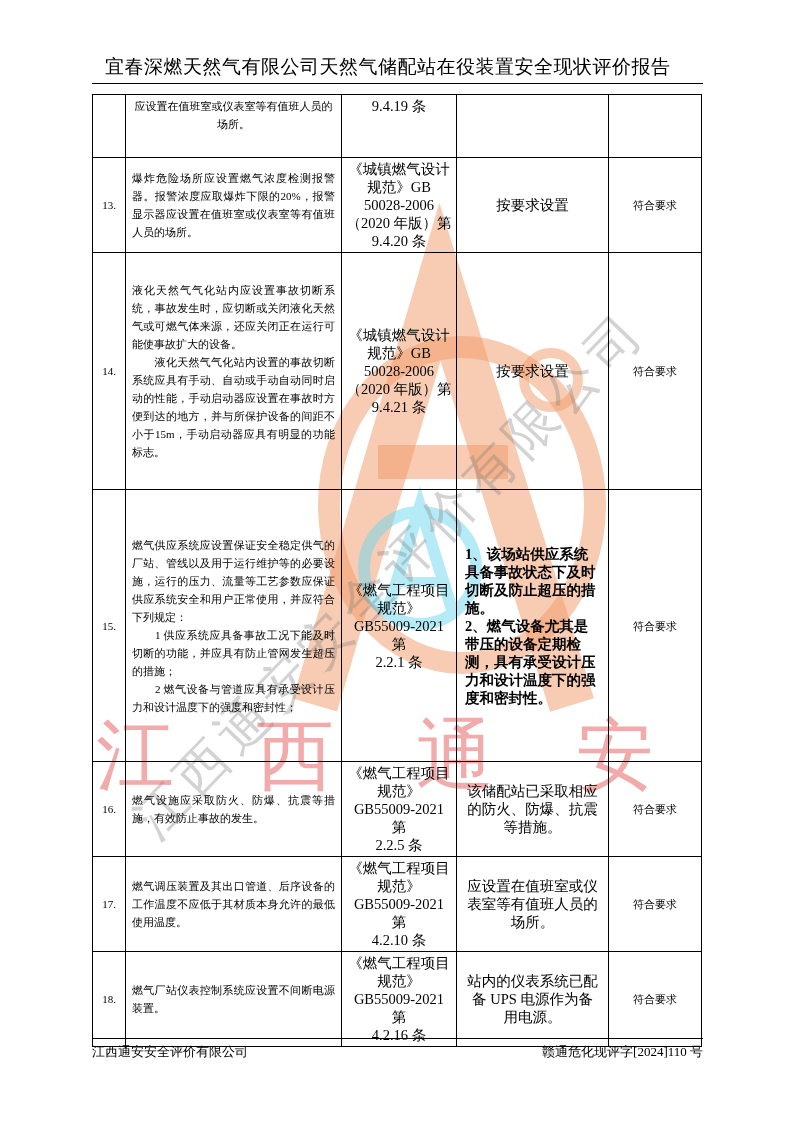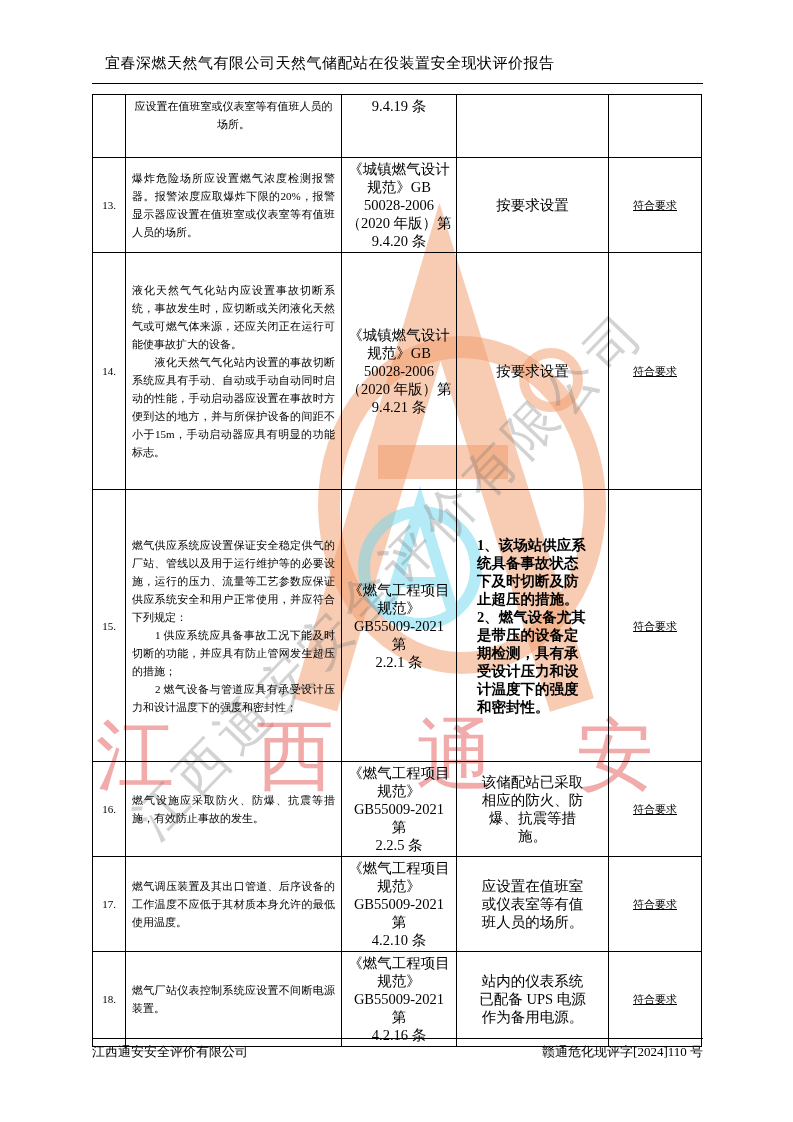--- a/index.html
+++ b/index.html
@@ -8,21 +8,21 @@
     width:793px;height:1122px;
     margin:0 auto;
     background:#ffffff;
     font-family:"Liberation Serif","DejaVu Serif",serif;
     color:#000;
     overflow:hidden;
   }
   
   .header-title{
     position:absolute;top:54px;left:105px;
-    font-size:15px;letter-spacing:.5px;
+    font-size:19px;letter-spacing:.5px;
     z-index:2;
   }
   .header-rule{
     position:absolute;top:83px;left:92px;width:611px;
     border-top:1.5px solid #000;z-index:2;
   }
   
   .watermark{position:absolute;inset:0;z-index:1;pointer-events:none;}
   .wm-svg{position:absolute;left:0;top:0;}
   .wm-diagonal{
@@ -47,23 +47,23 @@
     border:1.5px solid #000;
     vertical-align:middle;
     font-size:11px;line-height:18px;
     padding:2px 3px;
     background:transparent;
     overflow:hidden;
   }
   td.num{text-align:center;}
   td.content{text-align:justify;white-space:pre-line;padding:2px 6px;}
   td.standard{text-align:center;white-space:pre-line;font-size:14.5px;margin-top:12px;}
-  td.status{text-align:center;white-space:pre-line;font-size:14.5px;padding:2px 20px;}
+  td.status{text-align:center;white-space:pre-line;font-size:14.5px;padding:2px 8px;}
   td.status.left{text-align:left;font-weight:bold;}
-  td.result{text-align:center;text-decoration:underline;}
+  td.result{text-align:center;}
   tr.r12 td{vertical-align:top;}
   tr.r12 td.content{text-align:center;}
   tr.r12{height:63px;}
   tr.r13{height:91px;}
   tr.r14{height:237px;}
   tr.r15{height:272px;}
   tr.r16{height:83px;}
   tr.r17{height:90px;}
   tr.r18{height:92px;}
   

